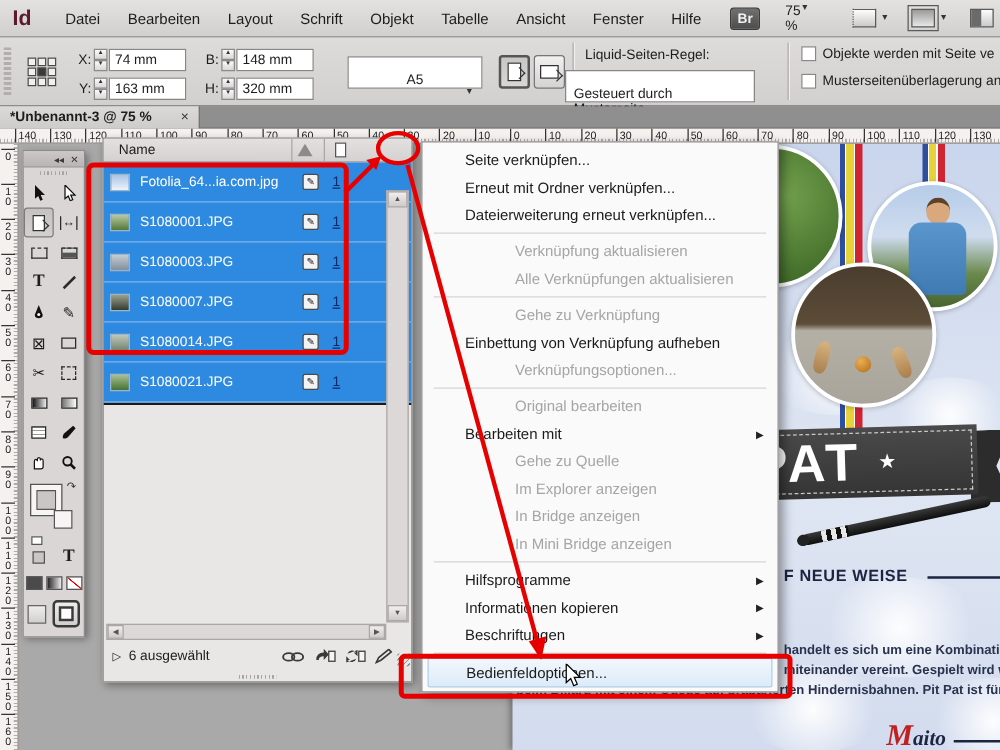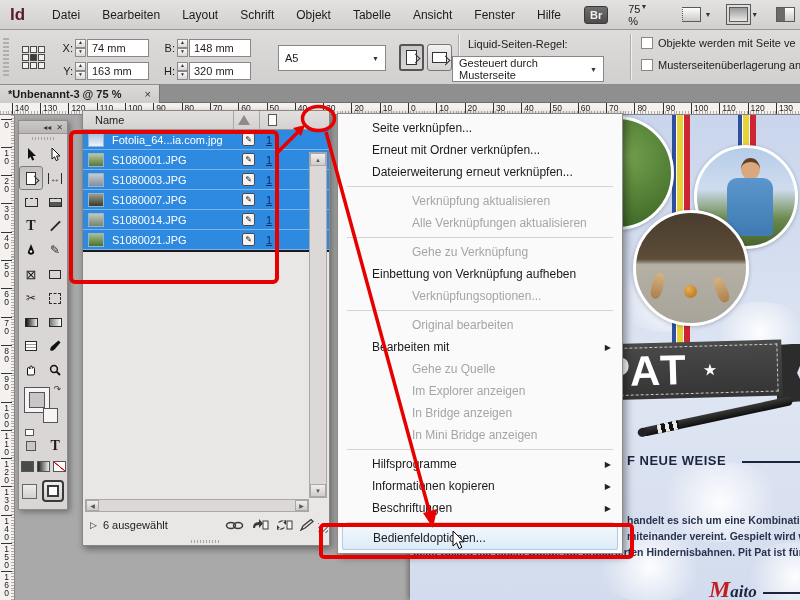--- a/index.html
+++ b/index.html
@@ -34,21 +34,21 @@
   .proxy span { border:1px solid #4a4a4a; background:#f2efef; }
   .proxy span.center { background:#3a3a3a; }
   .cp-field { position:absolute; display:flex; align-items:center; height:19px; }
   .cp-label { font-size:11px; width:15px; text-align:right; margin-right:2px; }
   .spinner { display:flex; flex-direction:column; width:11px; margin-right:1px; }
   .spinner span { font-size:5px; line-height:5px; text-align:center; color:#333;
     border:1px solid #8e8a8a; background:linear-gradient(#fafafa,#d8d8d8); height:9px; }
   .cp-input { width:62px; height:18px; background:#fff; border:1px solid #8a8686;
     font-size:11px; line-height:16px; padding-left:4px; }
   .cp-select { position:absolute; background:#fff; border:1px solid #8a8686; font-size:11px;
-    display:flex; align-items:center; padding:12px 6px; }
+    display:flex; align-items:center; padding:12px 6px;flex-direction:column; }
   .cp-select .dd-arrow { margin-left:auto; }
   .cp-pagebtn { position:absolute; width:25px; height:27px; border:1px solid #777;
     background:linear-gradient(#f2f0f0,#d5d2d2); border-radius:3px;
     display:flex; align-items:center; justify-content:center; }
   .cp-pagebtn.pressed { background:linear-gradient(#c9c6c6,#d9d6d6); border:2px solid #555; }
   .pageglyph { width:11px; height:15px; border:1px solid #333; background:#fff; position:relative; }
   .pageglyph::after { content:""; position:absolute; right:-3px; top:4px; width:6px; height:6px;
     border-right:1px solid #333; border-top:1px solid #333; transform:rotate(45deg); }
   .cp-groupsep { position:absolute; top:4px; bottom:4px; width:1px; background:#b0acac;
     box-shadow:1px 0 0 #f2efef; }
@@ -181,21 +181,21 @@
   .lp-menu-btn .lines { width:9px; height:8px;
     background:repeating-linear-gradient(180deg,#222 0 1.5px,transparent 1.5px 3.2px); }
   .lp-header { height:19px; background:linear-gradient(#e3e0e0,#d5d1d1); border-bottom:1px solid #9a9696;
     position:relative; font-size:11px; }
   .lp-header .colname { position:absolute; left:12px; top:3px; }
   .lp-colsep { position:absolute; top:0; bottom:0; width:1px; background:#aaa6a6; }
   .warn-tri { position:absolute; left:155px; top:4px; width:0; height:0;
     border-left:6px solid transparent; border-right:6px solid transparent; border-bottom:10px solid #8e8a8a; }
   .page-ico { position:absolute; left:185px; top:3px; width:9px; height:12px; background:#fdfdfd; border:1px solid #555; }
   .lp-rows { }
-  .lp-row { height:20px; display:flex; align-items:center; padding-left:5px;
+  .lp-row { height:32px; display:flex; align-items:center; padding-left:5px;
     border-bottom:1px solid #7db4ee; position:relative; }
   .lp-thumb { width:16px; height:14px; border:1px solid #9ab4cc; margin-right:8px; flex:0 0 auto; }
   .lp-name { font-size:11px; color:#fff; width:118px; white-space:nowrap; overflow:hidden; }
   .lp-badge { width:13px; height:13px; background:#f4f2f2; border:1px solid #4a4a4a; border-radius:2px;
     font-size:8px; line-height:11px; text-align:center; color:#222; margin-left:12px; }
   .lp-page { position:absolute; left:183px; font-size:11px; color:#0d2a6e; text-decoration:underline; }
   .lp-endline { height:2px; background:#1a1a1a; }
   .lp-vscroll { position:absolute; right:2px; top:41px; width:18px; height:346px;
     background:#dcd8d8; border:1px solid #aba7a7; font-size:6px; color:#555; }
   .lp-vscroll .up,.lp-vscroll .down { position:absolute; left:0; right:0; height:13px; text-align:center;

